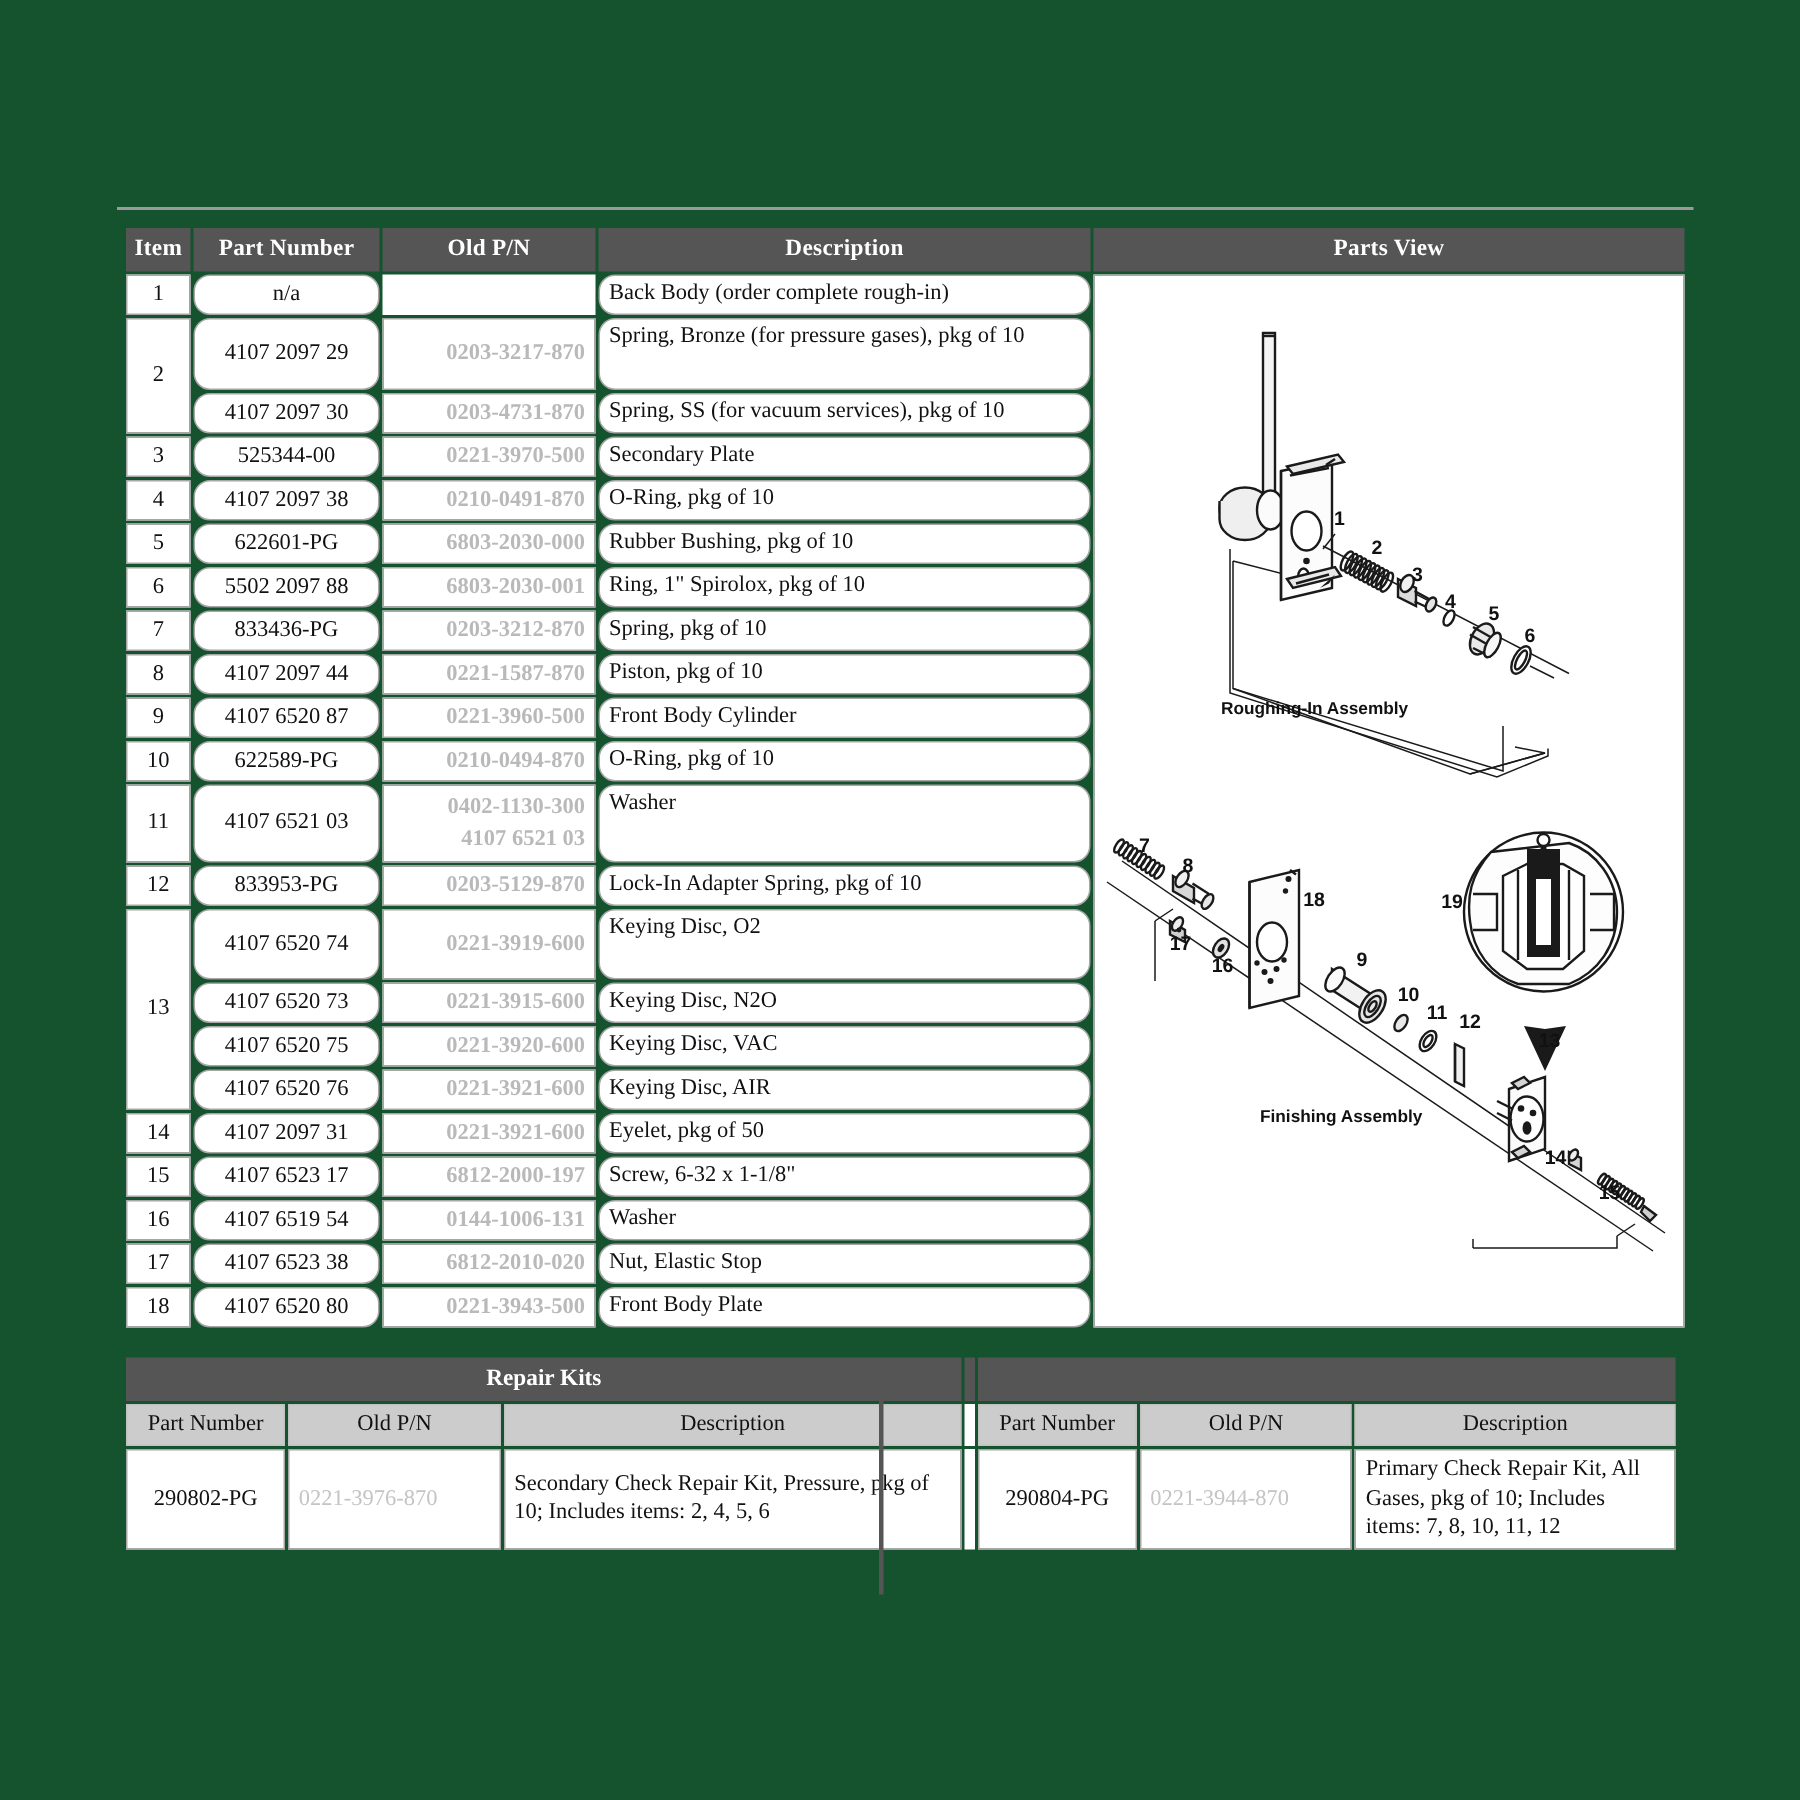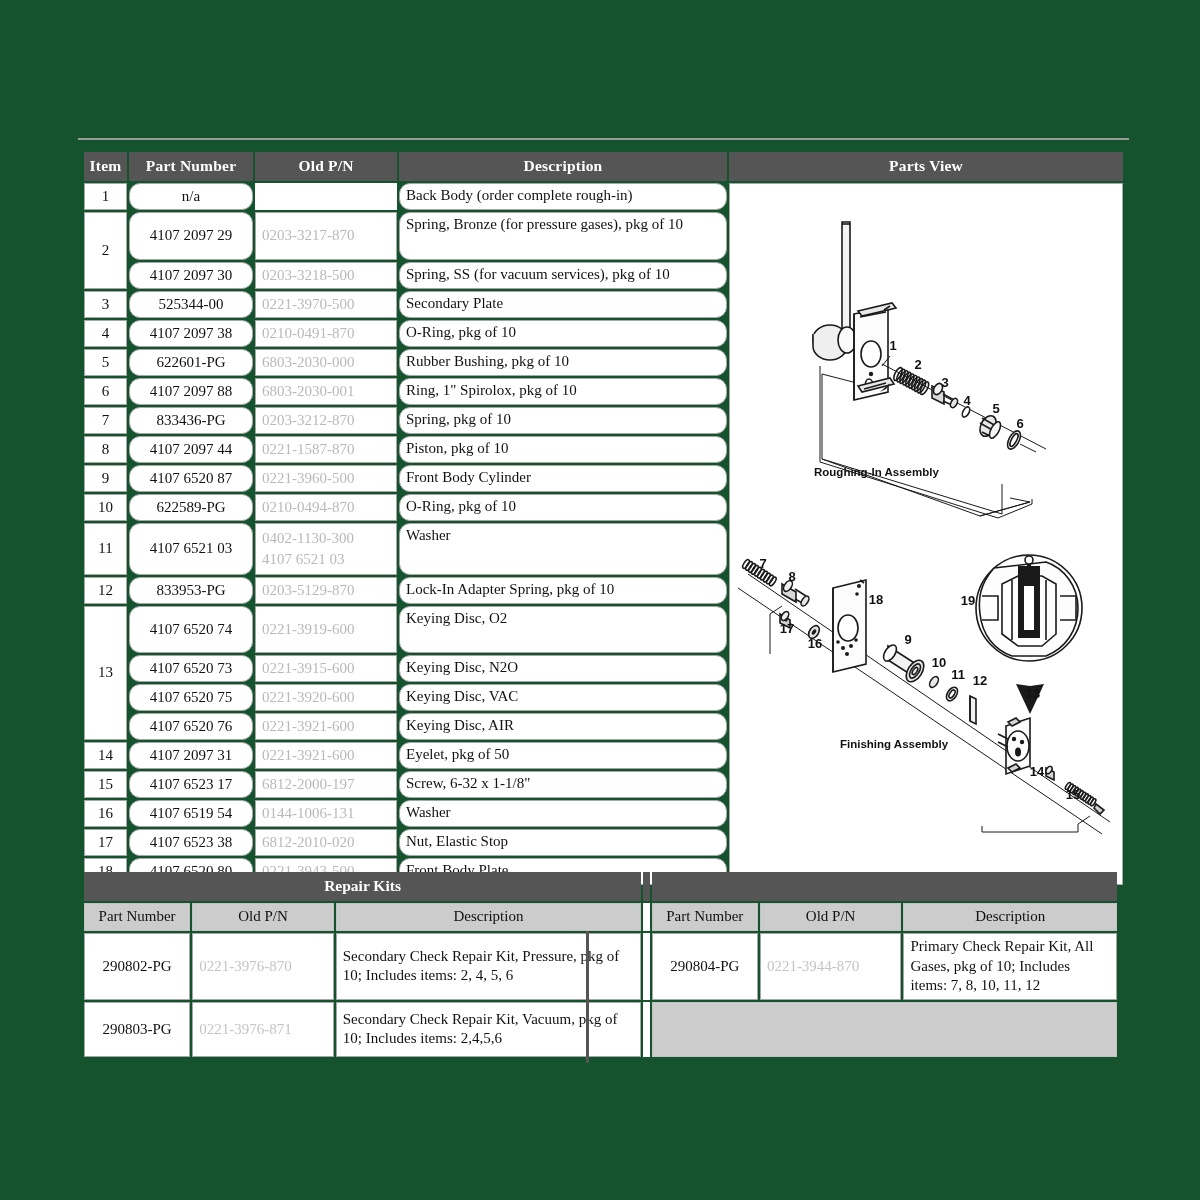--- a/index.html
+++ b/index.html
@@ -47,35 +47,35 @@
     background: #ffffff;
     border: 1px solid #a6a6a6;
     font-size: 15px;
     color: #111111;
     padding: 4px 6px;
     vertical-align: top;
     height: 27px;
   }
   td.c-item   { text-align: center; vertical-align: middle; font-size: 15px; }
   td.c-pn     { text-align: center; vertical-align: middle; border-radius: 11px; }
-  td.c-old    { text-align: left; vertical-align: middle; color: #b9b9b9; }
+  td.c-old    { text-align: right; vertical-align: middle; color: #b9b9b9; font-weight: bold; }
   td.c-desc   { text-align: left;   vertical-align: top; padding-top: 3px; border-radius: 11px; }
   td.c-partsview { background:#ffffff; padding:0; vertical-align: top; }
   td.blank-old { border: 0; background: #ffffff; }
 
   .two-line { line-height: 1.35; }
 
   
   .pv-wrap { position: relative; width: 100%; height: 100%; }
   .pv-svg  { display:block; width:100%; height:auto; }
 
   
   .kits-table {
     position: absolute;
-    left: 82px; top: 870px;
+    left: 82px; top: 903px;
     width: 1037px;
     border-collapse: separate;
     border-spacing: 2px 2px;
     table-layout: fixed;
   }
   .kits-title {
     background: #555555;
     color: #ffffff;
     font-weight: bold;
     font-size: 15.5px;
@@ -352,21 +352,21 @@
           </td>
         </tr>
         <tr>
           <td class="c-item" rowspan="2">2</td>
           <td class="c-pn">4107 2097 29</td>
           <td class="c-old">0203-3217-870</td>
           <td class="c-desc">Spring, Bronze (for pressure gases), pkg of 10</td>
         </tr>
         <tr>
           <td class="c-pn">4107 2097 30</td>
-          <td class="c-old">0203-3218-500</td>
+          <td class="c-old">0203-4731-870</td>
           <td class="c-desc">Spring, SS (for vacuum services), pkg of 10</td>
         </tr>
         <tr>
           <td class="c-item">3</td>
           <td class="c-pn">525344-00</td>
           <td class="c-old">0221-3970-500</td>
           <td class="c-desc">Secondary Plate</td>
         </tr>
         <tr>
           <td class="c-item">4</td>
@@ -375,21 +375,21 @@
           <td class="c-desc">O-Ring, pkg of 10</td>
         </tr>
         <tr>
           <td class="c-item">5</td>
           <td class="c-pn">622601-PG</td>
           <td class="c-old">6803-2030-000</td>
           <td class="c-desc">Rubber Bushing, pkg of 10</td>
         </tr>
         <tr>
           <td class="c-item">6</td>
-          <td class="c-pn">4107 2097 88</td>
+          <td class="c-pn">5502 2097 88</td>
           <td class="c-old">6803-2030-001</td>
           <td class="c-desc">Ring, 1" Spirolox, pkg of 10</td>
         </tr>
         <tr>
           <td class="c-item">7</td>
           <td class="c-pn">833436-PG</td>
           <td class="c-old">0203-3212-870</td>
           <td class="c-desc">Spring, pkg of 10</td>
         </tr>
         <tr>
@@ -505,25 +505,18 @@
     <tbody id="kits-body">
         <tr>
           <td class="k-pn">290802-PG</td>
           <td class="k-old">0221-3976-870</td>
           <td class="k-desc">Secondary Check Repair Kit, Pressure, pkg of 10; Includes items: 2, 4, 5, 6</td>
           <td class="k-gap"></td>
           <td class="k-pn">290804-PG</td>
           <td class="k-old">0221-3944-870</td>
           <td class="k-desc">Primary Check Repair Kit, All Gases, pkg of 10; Includes items: 7, 8, 10, 11, 12</td>
         </tr>
-        <tr>
-          <td class="k-pn">290803-PG</td>
-          <td class="k-old">0221-3976-871</td>
-          <td class="k-desc">Secondary Check Repair Kit, Vacuum, pkg of 10; Includes items: 2,4,5,6</td>
-          <td class="k-gap"></td>
-          <td class="k-empty" colspan="3"></td>
-        </tr>
       </tbody>
   </table>
 
   <div class="spacer-vrule"></div>
 
 </div>
 
 </body></html>

